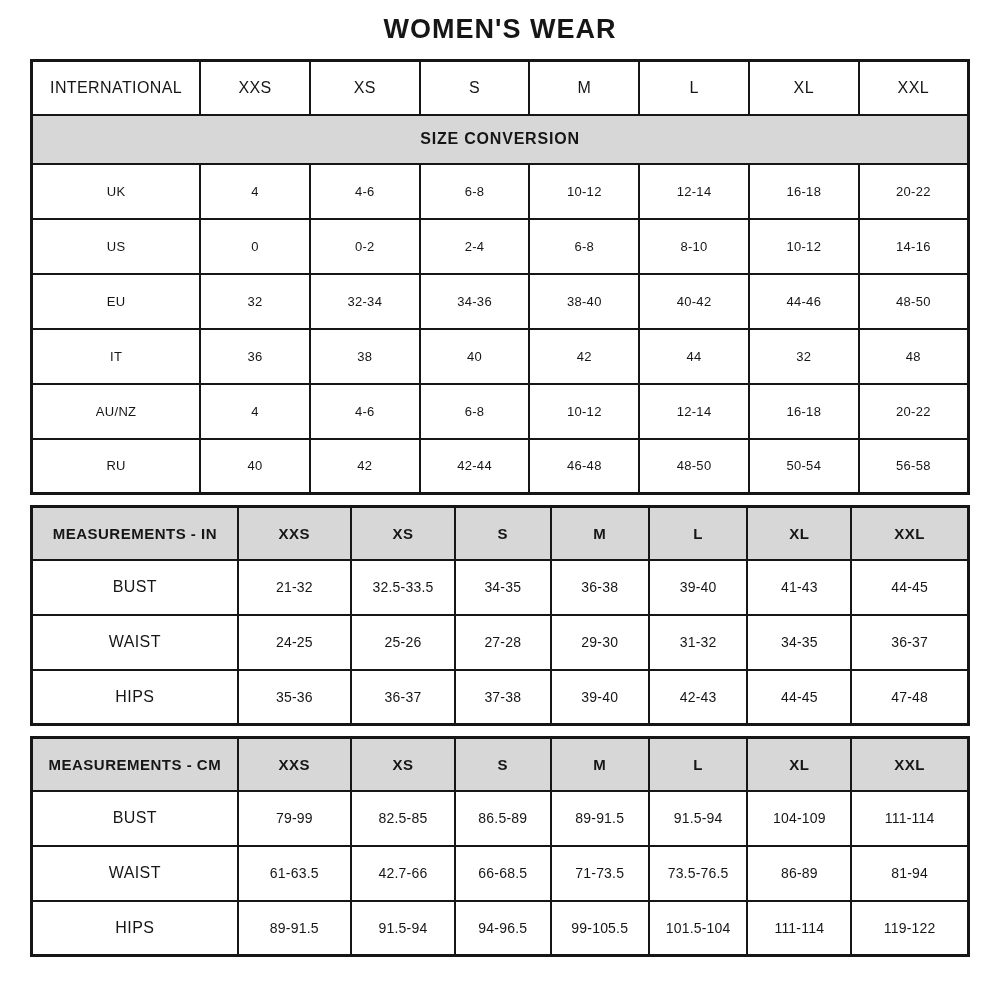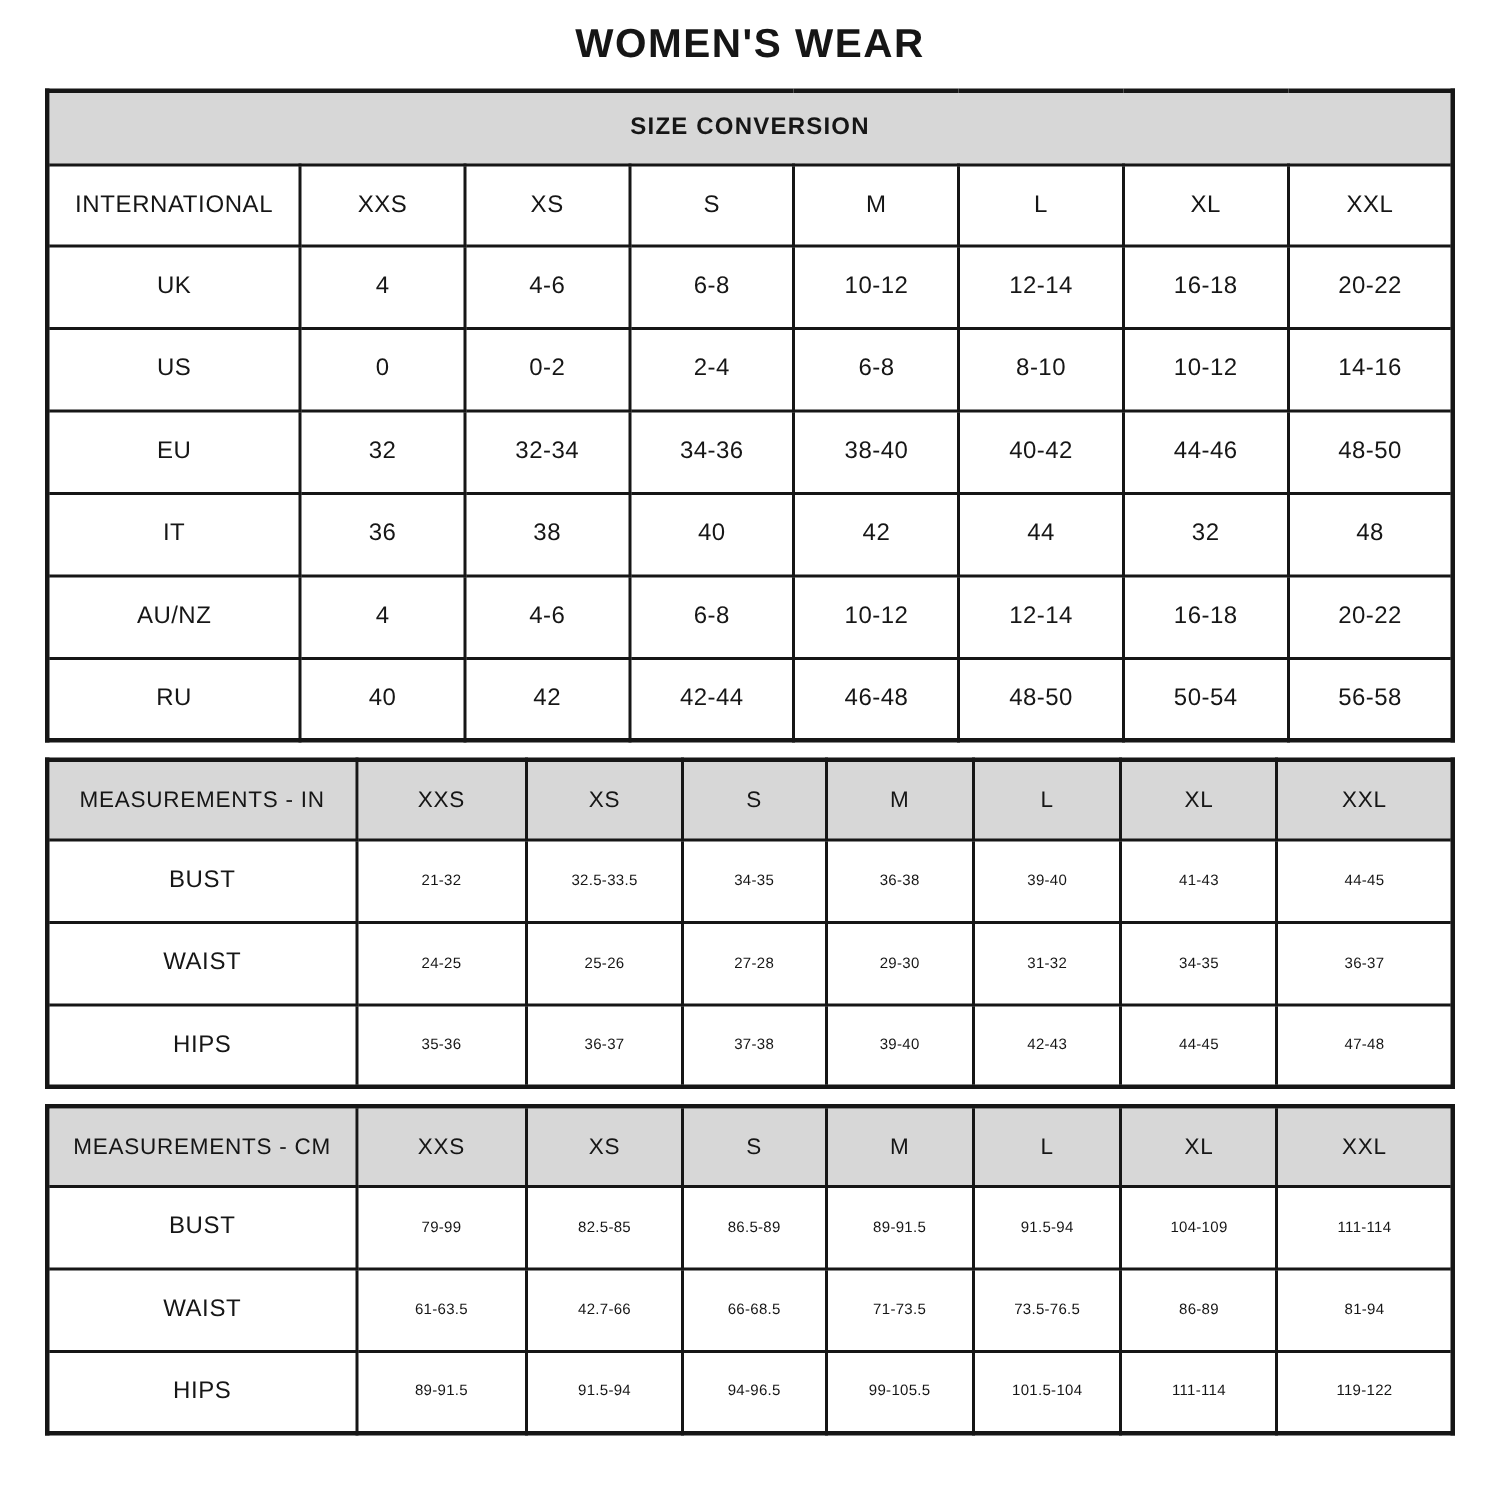--- a/index.html
+++ b/index.html
@@ -52,40 +52,40 @@
     letter-spacing: 0.8px;
   }
   .conv th.colhead {
     height: 54px;
     font-size: 16px;
     font-weight: normal;
     letter-spacing: 0.4px;
   }
   .conv tbody td {
     height: 55px;
-    font-size: 16px;
+    font-size: 13px;
     letter-spacing: 0.3px;
   }
   
   .meas th.mhead {
     background: var(--header-bg);
     height: 53px;
     font-size: 15px;
-    font-weight: normal;
+    font-weight: bold;
     letter-spacing: 0.5px;
   }
   .meas td.rowlabel {
     height: 55px;
     font-size: 16px;
     letter-spacing: 0.4px;
     margin-top: 44px;
   }
   .meas td.val {
     height: 55px;
-    font-size: 10px;
+    font-size: 14px;
     letter-spacing: 0.2px;
   }
 </style>
 </head>
 <body>
 
 <div class="page">
 
   <h1 class="page-title">WOMEN'S WEAR</h1>
 
@@ -94,33 +94,33 @@
       <col style="width:18%">
       <col style="width:11.714%">
         <col style="width:11.714%">
         <col style="width:11.714%">
       <col style="width:11.714%">
         <col style="width:11.714%">
         <col style="width:11.714%">
       <col style="width:11.716%">
     </colgroup>
     <thead>
-      <tr>
-        <th class="band" colspan="8">SIZE CONVERSION</th>
-      </tr>
       <tr>
         <th class="colhead">INTERNATIONAL</th>
         <th class="colhead">XXS</th>
         <th class="colhead">XS</th>
         <th class="colhead">S</th>
         <th class="colhead">M</th>
         <th class="colhead">L</th>
         <th class="colhead">XL</th>
         <th class="colhead">XXL</th>
       </tr>
+      <tr>
+        <th class="band" colspan="8">SIZE CONVERSION</th>
+      </tr>
     </thead>
     <tbody id="conv-body">
         <tr>
           <td class="rowlabel">UK</td>
           <td class="val">4</td>
           <td class="val">4-6</td>
           <td class="val">6-8</td>
           <td class="val">10-12</td>
           <td class="val">12-14</td>
           <td class="val">16-18</td>

